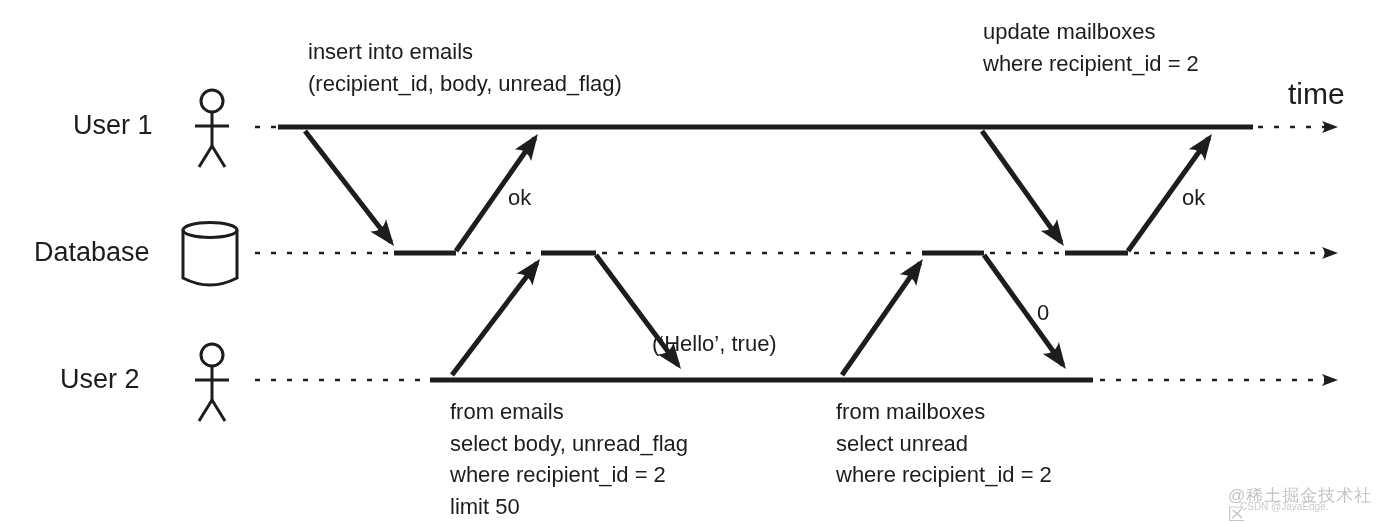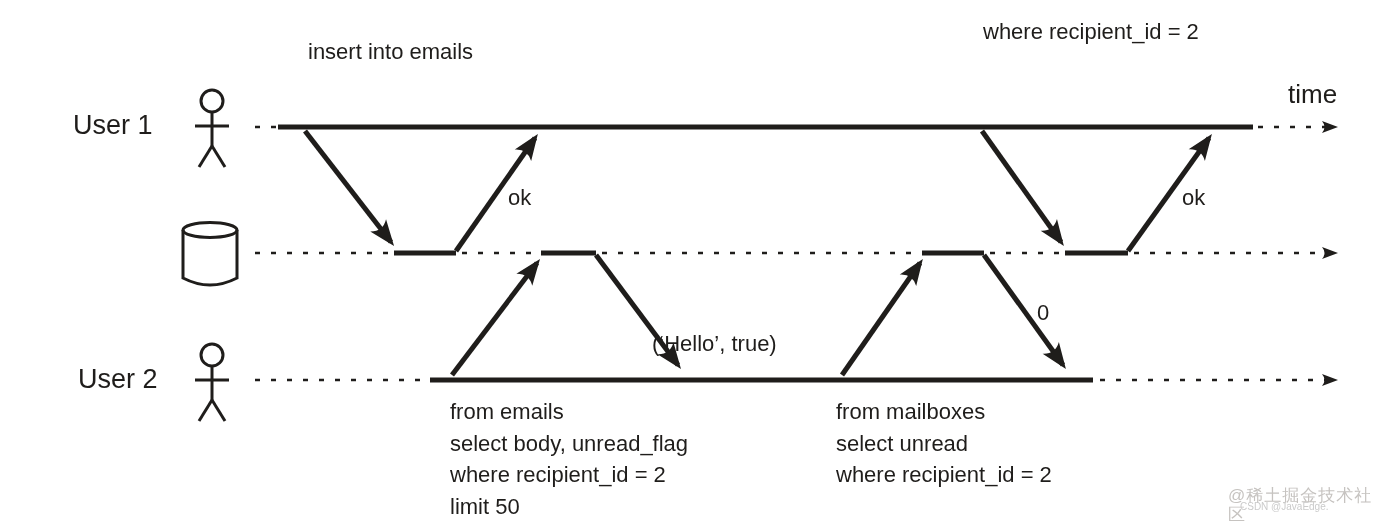--- a/index.html
+++ b/index.html
@@ -19,21 +19,21 @@
   }
   svg.diagram{position:absolute;left:0;top:0;color:var(--ink);}
   .txt{
     position:absolute;
     font-size:22px;
     line-height:31.5px;
     color:var(--ink);
     white-space:nowrap;
   }
   .actor-label{font-size:27px;line-height:30px;}
-  .time-label{font-size:26px;line-height:28px;}
+  .time-label{font-size:30px;line-height:28px;}
   .wm1{
     position:absolute;left:1228px;top:486px;
     font-size:17px;line-height:19px;letter-spacing:1px;
     color:var(--watermark-primary);
   }
   .wm2{
     position:absolute;left:1240px;top:499px;
     font-size:10px;line-height:15px;
     color:var(--watermark-secondary);
   }
@@ -108,29 +108,32 @@
     <g transform="translate(212,355)" stroke="currentColor" stroke-width="3" fill="none">
       <circle cx="0" cy="0" r="11"></circle>
       <line x1="0" y1="11" x2="0" y2="45"></line>
       <line x1="-17" y1="25" x2="17" y2="25"></line>
       <line x1="0" y1="45" x2="-13" y2="66"></line>
       <line x1="0" y1="45" x2="13" y2="66"></line>
     </g>
   </svg>
 
   <div class="txt actor-label" style="left:73px;top:110px;text-align:right;">User 1</div>
-  <div class="txt actor-label" style="left:78px;top:364px;">User 2</div>
+  <div class="txt actor-label" style="left:34px;top:237px;">Database</div>
+  <div class="txt actor-label" style="left:60px;top:364px;">User 2</div>
 
   <div class="txt time-label" style="left:1288px;top:80px;">time</div>
 
   <div class="txt" style="left:308px;top:16px;margin-top:20px;">
     <div>insert into emails</div>
+    <div>(recipient_id, body, unread_flag)</div>
   </div>
 
   <div class="txt" style="left:983px;top:16px;">
+    <div>update mailboxes</div>
     <div>where recipient_id = 2</div>
   </div>
 
   <div class="txt" style="left:508px;top:182px;">ok</div>
   <div class="txt" style="left:1182px;top:182px;">ok</div>
   <div class="txt" style="left:652px;top:297px;margin-top:31px;">(‘Hello’, true)</div>
   <div class="txt" style="left:1037px;top:297px;">0</div>
 
   <div class="txt" style="left:450px;top:396px;">
     <div>from emails</div>

